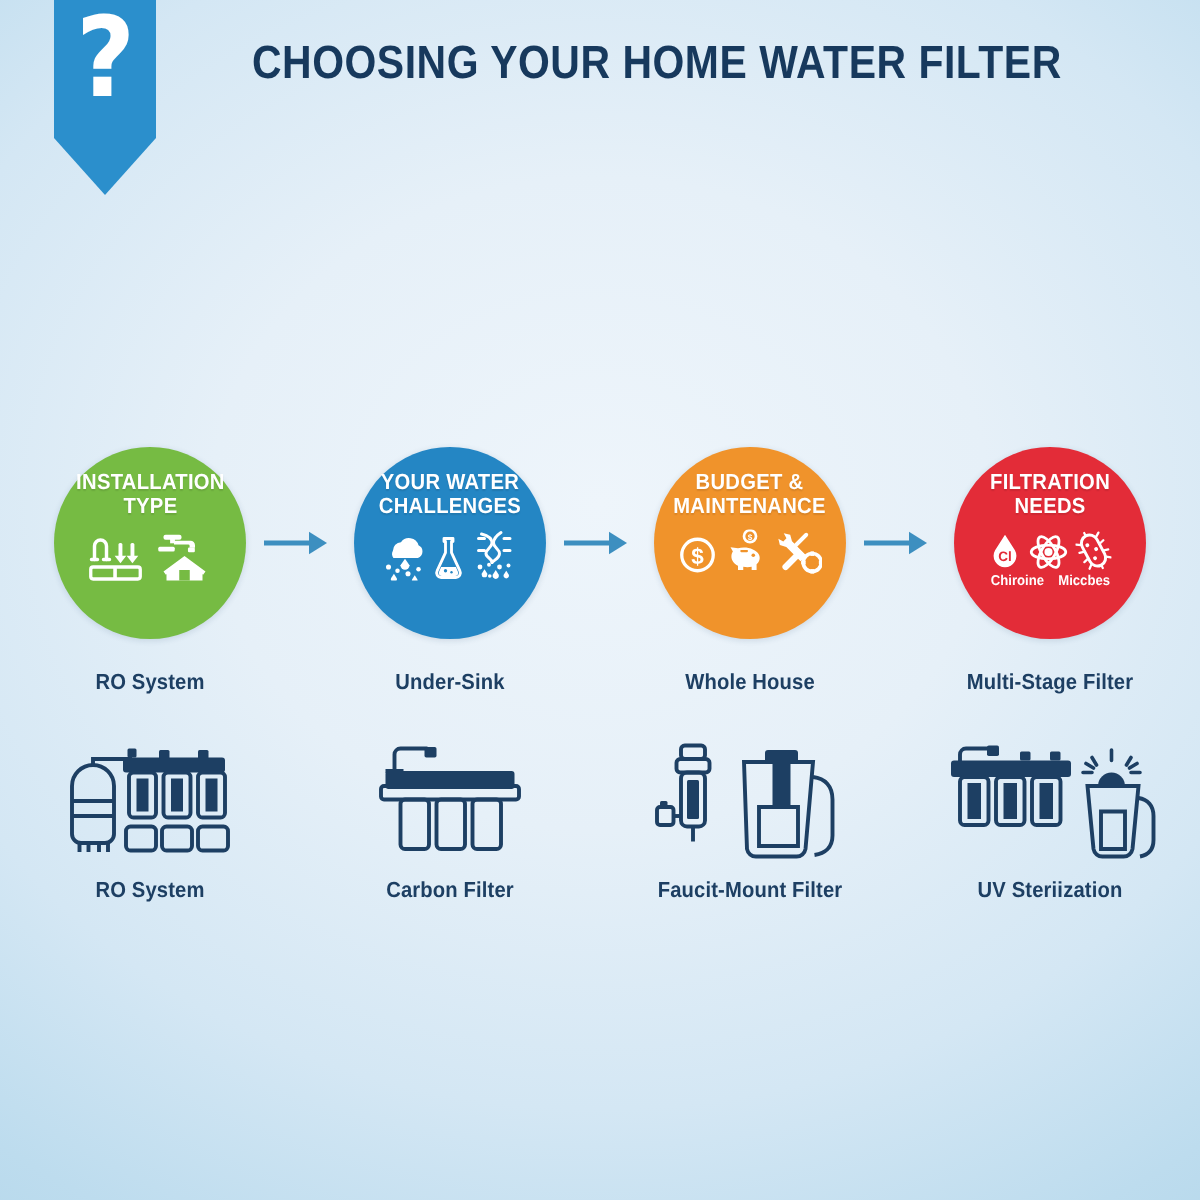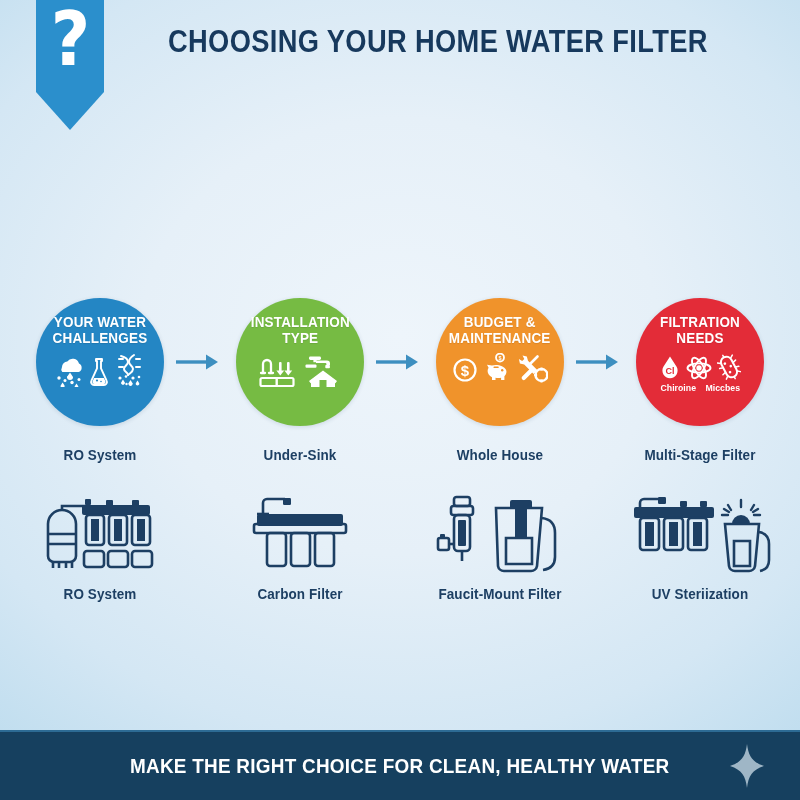--- a/index.html
+++ b/index.html
@@ -123,20 +123,64 @@
 <body>
 
 <div id="poster">
 
   <div class="shield">
     <div class="qm">?</div>
   </div>
   <div class="title">CHOOSING YOUR HOME WATER FILTER</div>
 
   <div class="stages">
+
+    <div class="stage-cell">
+      <div class="circle" style="background:#76bb43">
+        <div class="ctitle">
+          <span>INSTALLATION</span><br><span>TYPE</span>
+        </div>
+        <div class="cicons">
+
+          <svg width="40" height="34" viewBox="0 0 40 34">
+            <g fill="none" stroke="#ffffff" stroke-width="2.3" stroke-linecap="round">
+              <path d="M5 18V9a4 4 0 0 1 8 0v9"></path>
+              <path d="M3 18h4M11 18h4"></path>
+            </g>
+            <g fill="#ffffff">
+              <rect x="21" y="7" width="2.6" height="10" rx="1"></rect>
+              <path d="M18.4 15.5l3.9 5 3.9-5z"></path>
+              <rect x="29" y="7" width="2.6" height="10" rx="1"></rect>
+              <path d="M26.4 15.5l3.9 5 3.9-5z"></path>
+            </g>
+            <rect x="2.5" y="23" width="33" height="8" rx="1.6" fill="none" stroke="#ffffff" stroke-width="2.2"></rect>
+            <rect x="17.5" y="23.5" width="2.4" height="7" fill="#ffffff"></rect>
+          </svg>
+
+          <svg width="40" height="36" viewBox="0 0 40 36">
+            <g fill="#ffffff">
+              <rect x="6" y="3.5" width="12" height="3.4" rx="1.4"></rect>
+              <rect x="10.4" y="5" width="3.2" height="4.2"></rect>
+              <path d="M13 7.5h11a3 3 0 0 1 3 3v1.6h-3.6v-1.2a.9.9 0 0 0-.9-.9H13z"></path>
+              <rect x="22.3" y="12" width="4.6" height="3.2" rx=".8"></rect>
+              <rect x="2.5" y="11.5" width="11" height="3.2" rx="1"></rect>
+            </g>
+            <g fill="#ffffff">
+              <path d="M20 18.5L32 27.2V34H8v-6.8z"></path>
+              <rect x="16.5" y="27" width="7" height="7" fill="#76bb43"></rect>
+              <path d="M6 28l14-10.4L34 28l-1.6 2.2L20 21.2 7.6 30.2z"></path>
+            </g>
+          </svg>
+        </div>
+      </div>
+      <svg class="arrow" viewBox="0 0 46 18">
+        <path d="M0 9h32" stroke="#3d8fc0" stroke-width="3.4"></path>
+        <path d="M30 1.5L42 9l-12 7.5z" fill="#3d8fc0"></path>
+      </svg>
+    </div>
 
     <div class="stage-cell">
       <div class="circle" style="background:#2486c4">
         <div class="ctitle">
           <span>YOUR WATER</span><br><span>CHALLENGES</span>
         </div>
         <div class="cicons">
 
           <svg width="30" height="34" viewBox="0 0 30 34" fill="#ffffff">
             <path d="M8 14a5.5 5.5 0 0 1 5.3-5.5A6.6 6.6 0 0 1 25 10.5 4.6 4.6 0 0 1 24.6 19H8.3A4.6 4.6 0 0 1 8 14z"></path>
@@ -165,64 +209,20 @@
             </g>
             <g fill="#ffffff">
               <circle cx="6" cy="25" r="1.6"></circle>
                 <circle cx="12" cy="23.5" r="1.3"></circle>
               <circle cx="19" cy="25" r="1.6"></circle>
                 <circle cx="25" cy="24" r="1.3"></circle>
               <path d="M9 26.5l1.8 2.9a1.9 1.9 0 1 1-3.6 0z"></path>
               <path d="M16.5 27l2 3.2a2.1 2.1 0 1 1-4 0z"></path>
               <path d="M23.5 27.5l1.7 2.7a1.8 1.8 0 1 1-3.4 0z"></path>
               <circle cx="12.5" cy="31" r="1.2"></circle>
-            </g>
-          </svg>
-        </div>
-      </div>
-      <svg class="arrow" viewBox="0 0 46 18">
-        <path d="M0 9h32" stroke="#3d8fc0" stroke-width="3.4"></path>
-        <path d="M30 1.5L42 9l-12 7.5z" fill="#3d8fc0"></path>
-      </svg>
-    </div>
-
-    <div class="stage-cell">
-      <div class="circle" style="background:#76bb43">
-        <div class="ctitle">
-          <span>INSTALLATION</span><br><span>TYPE</span>
-        </div>
-        <div class="cicons">
-
-          <svg width="40" height="34" viewBox="0 0 40 34">
-            <g fill="none" stroke="#ffffff" stroke-width="2.3" stroke-linecap="round">
-              <path d="M5 18V9a4 4 0 0 1 8 0v9"></path>
-              <path d="M3 18h4M11 18h4"></path>
-            </g>
-            <g fill="#ffffff">
-              <rect x="21" y="7" width="2.6" height="10" rx="1"></rect>
-              <path d="M18.4 15.5l3.9 5 3.9-5z"></path>
-              <rect x="29" y="7" width="2.6" height="10" rx="1"></rect>
-              <path d="M26.4 15.5l3.9 5 3.9-5z"></path>
-            </g>
-            <rect x="2.5" y="23" width="33" height="8" rx="1.6" fill="none" stroke="#ffffff" stroke-width="2.2"></rect>
-            <rect x="17.5" y="23.5" width="2.4" height="7" fill="#ffffff"></rect>
-          </svg>
-
-          <svg width="40" height="36" viewBox="0 0 40 36">
-            <g fill="#ffffff">
-              <rect x="6" y="3.5" width="12" height="3.4" rx="1.4"></rect>
-              <rect x="10.4" y="5" width="3.2" height="4.2"></rect>
-              <path d="M13 7.5h11a3 3 0 0 1 3 3v1.6h-3.6v-1.2a.9.9 0 0 0-.9-.9H13z"></path>
-              <rect x="22.3" y="12" width="4.6" height="3.2" rx=".8"></rect>
-              <rect x="2.5" y="11.5" width="11" height="3.2" rx="1"></rect>
-            </g>
-            <g fill="#ffffff">
-              <path d="M20 18.5L32 27.2V34H8v-6.8z"></path>
-              <rect x="16.5" y="27" width="7" height="7" fill="#76bb43"></rect>
-              <path d="M6 28l14-10.4L34 28l-1.6 2.2L20 21.2 7.6 30.2z"></path>
             </g>
           </svg>
         </div>
       </div>
       <svg class="arrow" viewBox="0 0 46 18">
         <path d="M0 9h32" stroke="#3d8fc0" stroke-width="3.4"></path>
         <path d="M30 1.5L42 9l-12 7.5z" fill="#3d8fc0"></path>
       </svg>
     </div>
 
@@ -451,20 +451,14 @@
     </div>
   </div>
 
   <div class="captions row2">
     <div class="cap-cell">RO System</div>
     <div class="cap-cell">Carbon Filter</div>
     <div class="cap-cell">Faucit-Mount Filter</div>
     <div class="cap-cell">UV Steriization</div>
   </div>
 
-  <div class="footer">
-    <div class="ftext">MAKE THE RIGHT CHOICE FOR CLEAN, HEALTHY WATER</div>
-    <svg class="sparkle" width="34" height="44" viewBox="0 0 34 44">
-      <path d="M17 0c1.5 12 5 18 17 22-12 4-15.5 10-17 22-1.5-12-5-18-17-22 12-4 15.5-10 17-22z" fill="#9fb6c6"></path>
-    </svg>
-  </div>
 
 </div>
 
 </body></html>

